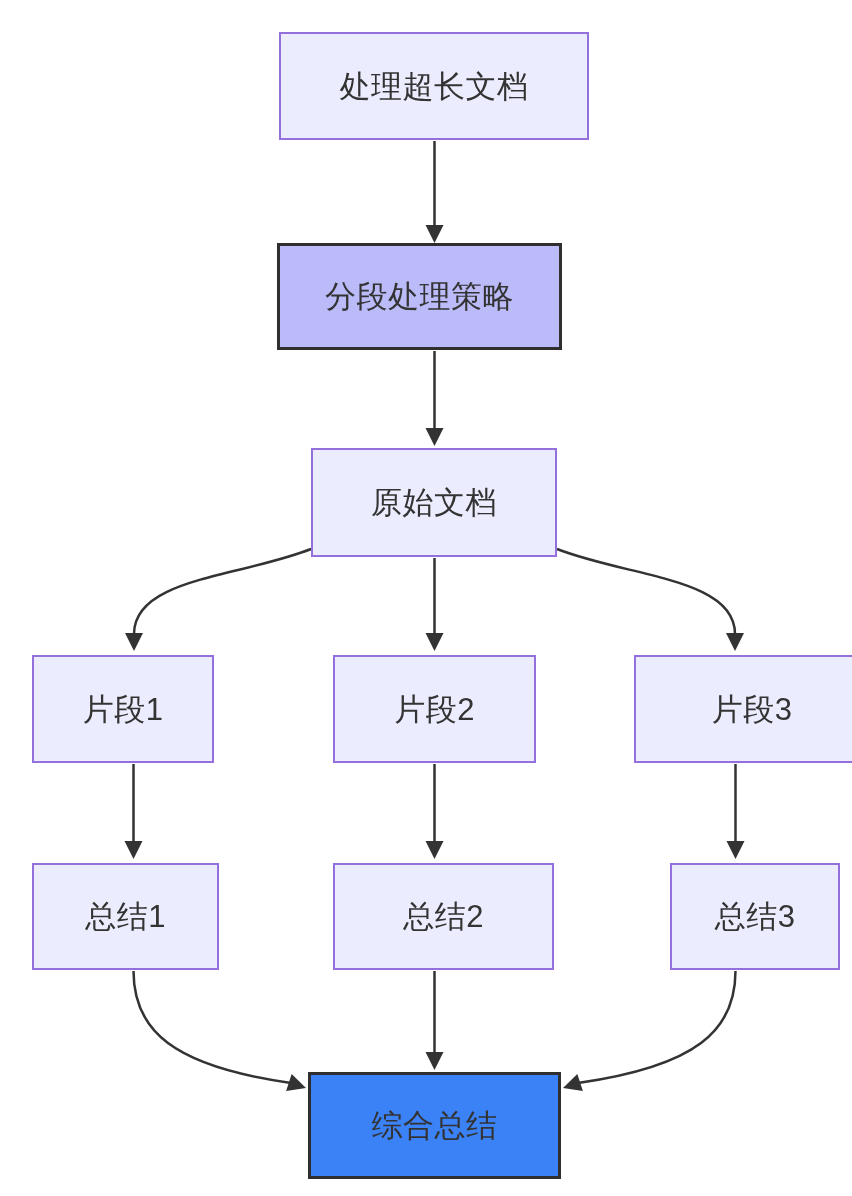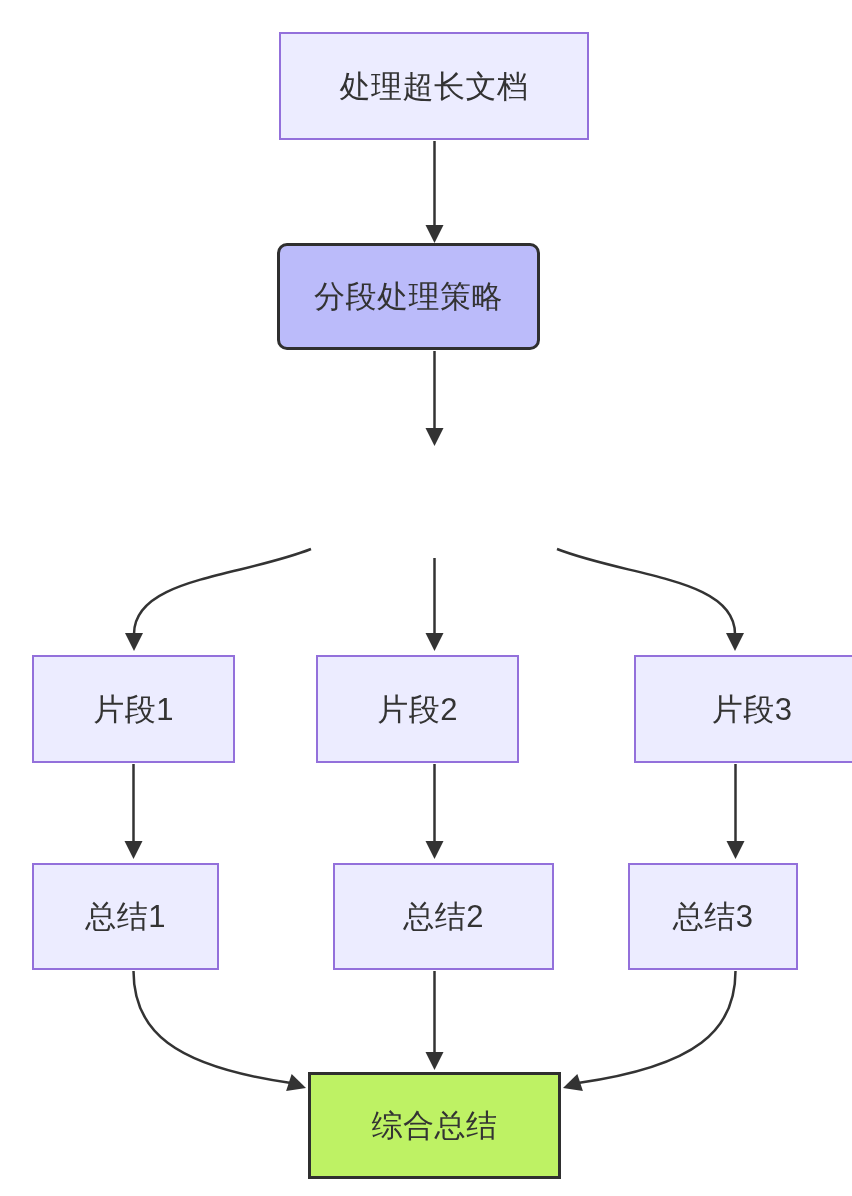--- a/index.html
+++ b/index.html
@@ -33,33 +33,33 @@
     font-size: 31px;
     line-height: 1;
     letter-spacing: 0.5px;
     white-space: nowrap;
   }
   .node--emphasis {
     background: #BBBBFA;
     border: 3.5px solid #2F2F2F;
   }
   .node--final {
-    background: #bef264;
+    background: #3b82f6;
     border: 3.5px solid #2F2F2F;
   }
   
   .n-task     { left: 279px; top: 32px;   width: 310px; height: 108px; }
-  .n-strategy { left: 277px; top: 243px;  width: 263px; height: 107px; border-radius: 10px; }
+  .n-strategy { left: 277px; top: 243px;  width: 285px; height: 107px; }
   .n-doc      { left: 311px; top: 448px;  width: 246px; height: 109px; }
-  .n-chunk1   { left: 32px;  top: 655px;  width: 203px; height: 108px; align-items: center; }
-  .n-chunk2   { left: 316px; top: 655px;  width: 203px; height: 108px; }
+  .n-chunk1   { left: 32px;  top: 655px;  width: 182px; height: 108px; align-items: center; }
+  .n-chunk2   { left: 333px; top: 655px;  width: 203px; height: 108px; }
   .n-chunk3   { left: 634px; top: 655px;  width: 236px; height: 108px; }
   .n-sum1     { left: 32px;  top: 863px;  width: 187px; height: 107px; }
   .n-sum2     { left: 333px; top: 863px;  width: 221px; height: 107px; }
-  .n-sum3     { left: 628px; top: 863px;  width: 170px; height: 107px; }
+  .n-sum3     { left: 670px; top: 863px;  width: 170px; height: 107px; }
   .n-final    { left: 308px; top: 1072px; width: 253px; height: 107px; }
 </style>
 </head>
 <body>
 
 <div class="canvas">
 
   <svg class="edges" viewBox="0 0 852 1196" xmlns="http://www.w3.org/2000/svg">
     <g stroke="#333333" stroke-width="2.5" fill="none">
       <path d="M434.5 141 L434.5 226"></path>
@@ -90,20 +90,23 @@
   </svg>
 
   <div class="node n-task">
     <span>处理超长文档</span>
   </div>
 
   <div class="node node--emphasis n-strategy">
     <span>分段处理策略</span>
   </div>
 
+  <div class="node n-doc">
+    <span>原始文档</span>
+  </div>
 
   <div class="node n-chunk1">
     <span>片段1</span>
   </div>
 
   <div class="node n-chunk2">
     <span>片段2</span>
   </div>
 
   <div class="node n-chunk3">

